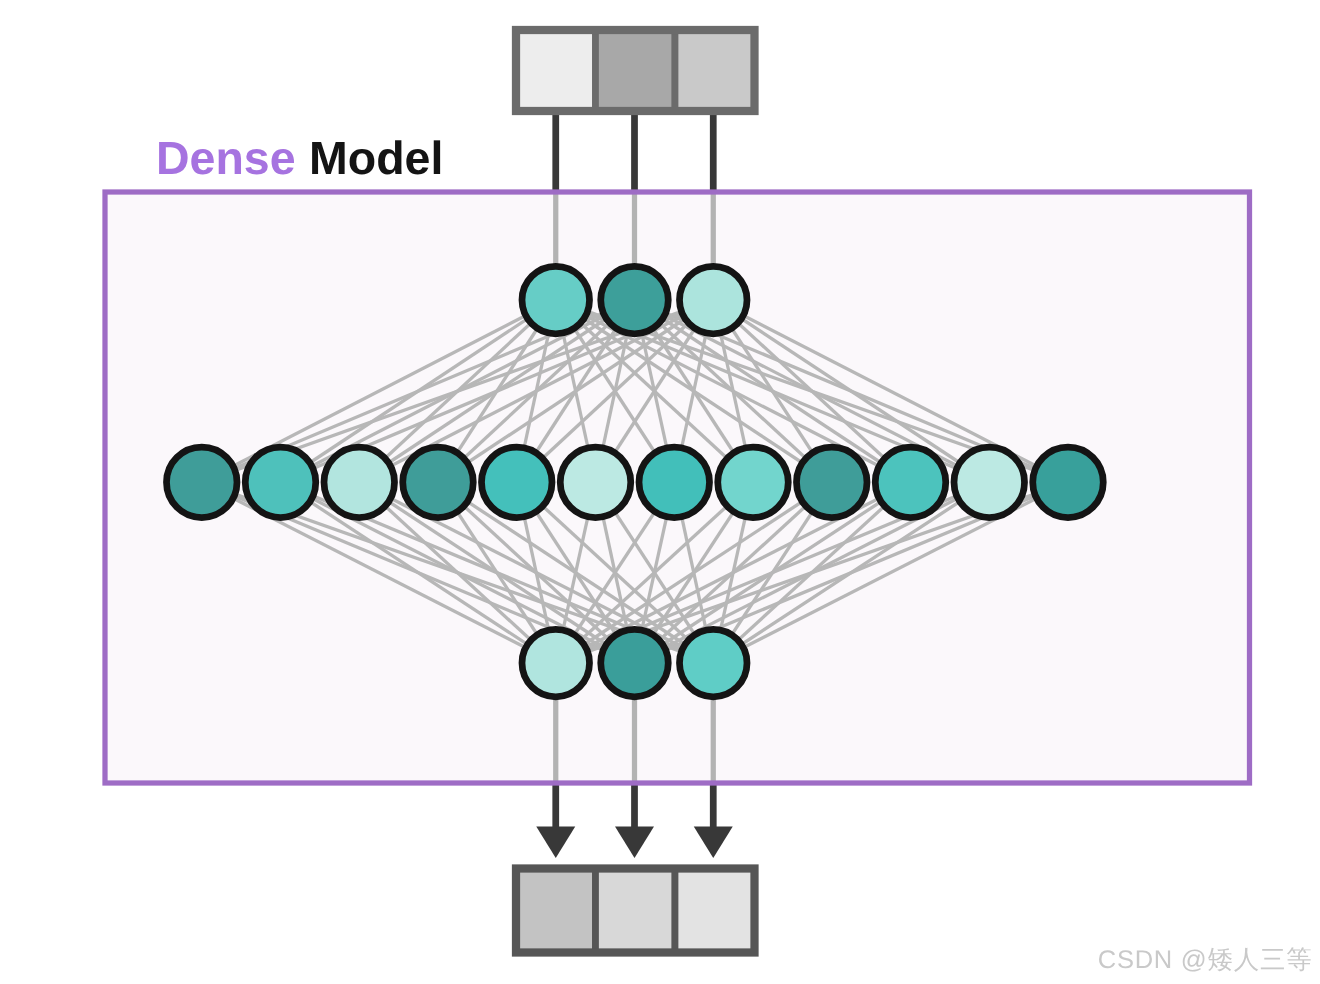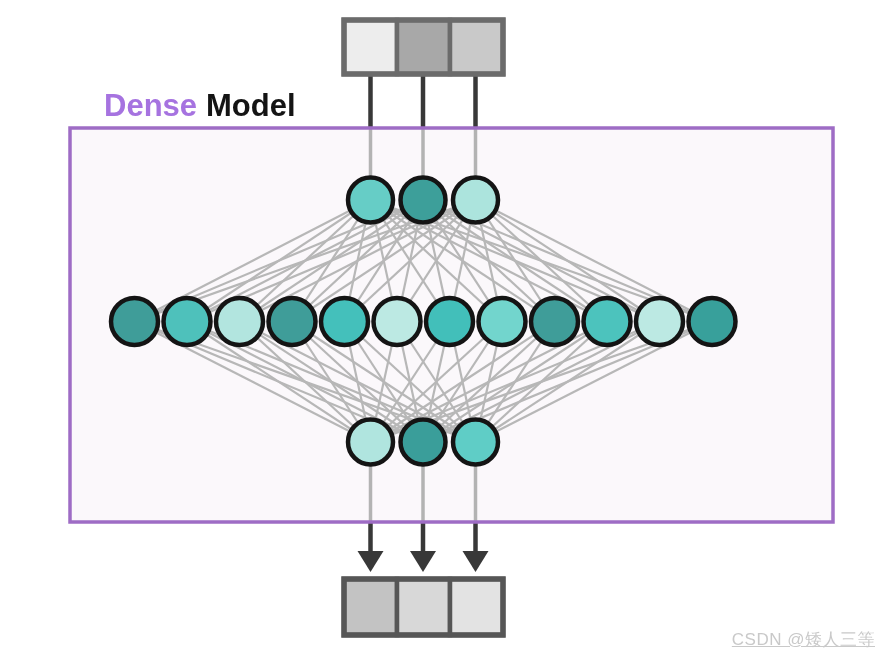--- a/index.html
+++ b/index.html
@@ -159,14 +159,14 @@
       <rect x="450" y="20" width="53" height="54" fill="#c9c9c9" stroke="#6b6b6b" stroke-width="4.5"></rect>
       <rect x="344" y="20" width="159" height="54" fill="none" stroke="#6b6b6b" stroke-width="5.5"></rect>
       <rect x="344" y="579" width="53" height="56" fill="#c3c3c3" stroke="#565656" stroke-width="4.5"></rect>
       <rect x="397" y="579" width="53" height="56" fill="#d8d8d8" stroke="#565656" stroke-width="4.5"></rect>
       <rect x="450" y="579" width="53" height="56" fill="#e3e3e3" stroke="#565656" stroke-width="4.5"></rect>
       <rect x="344" y="579" width="159" height="56" fill="none" stroke="#565656" stroke-width="5.5"></rect>
     </svg>
   <div class="title">
     <span class="t-accent" style="color: rgb(166, 115, 224);">Dense</span><span class="t-rest" style="color: rgb(20, 20, 20);">Model</span>
   </div>
-  <div class="watermark" style="color: rgb(201, 201, 201); text-decoration: underline;">CSDN @矮人三等</div>
+  <div class="watermark" style="color: rgb(201, 201, 201);">CSDN @矮人三等</div>
 </div>
 
 </body></html>

